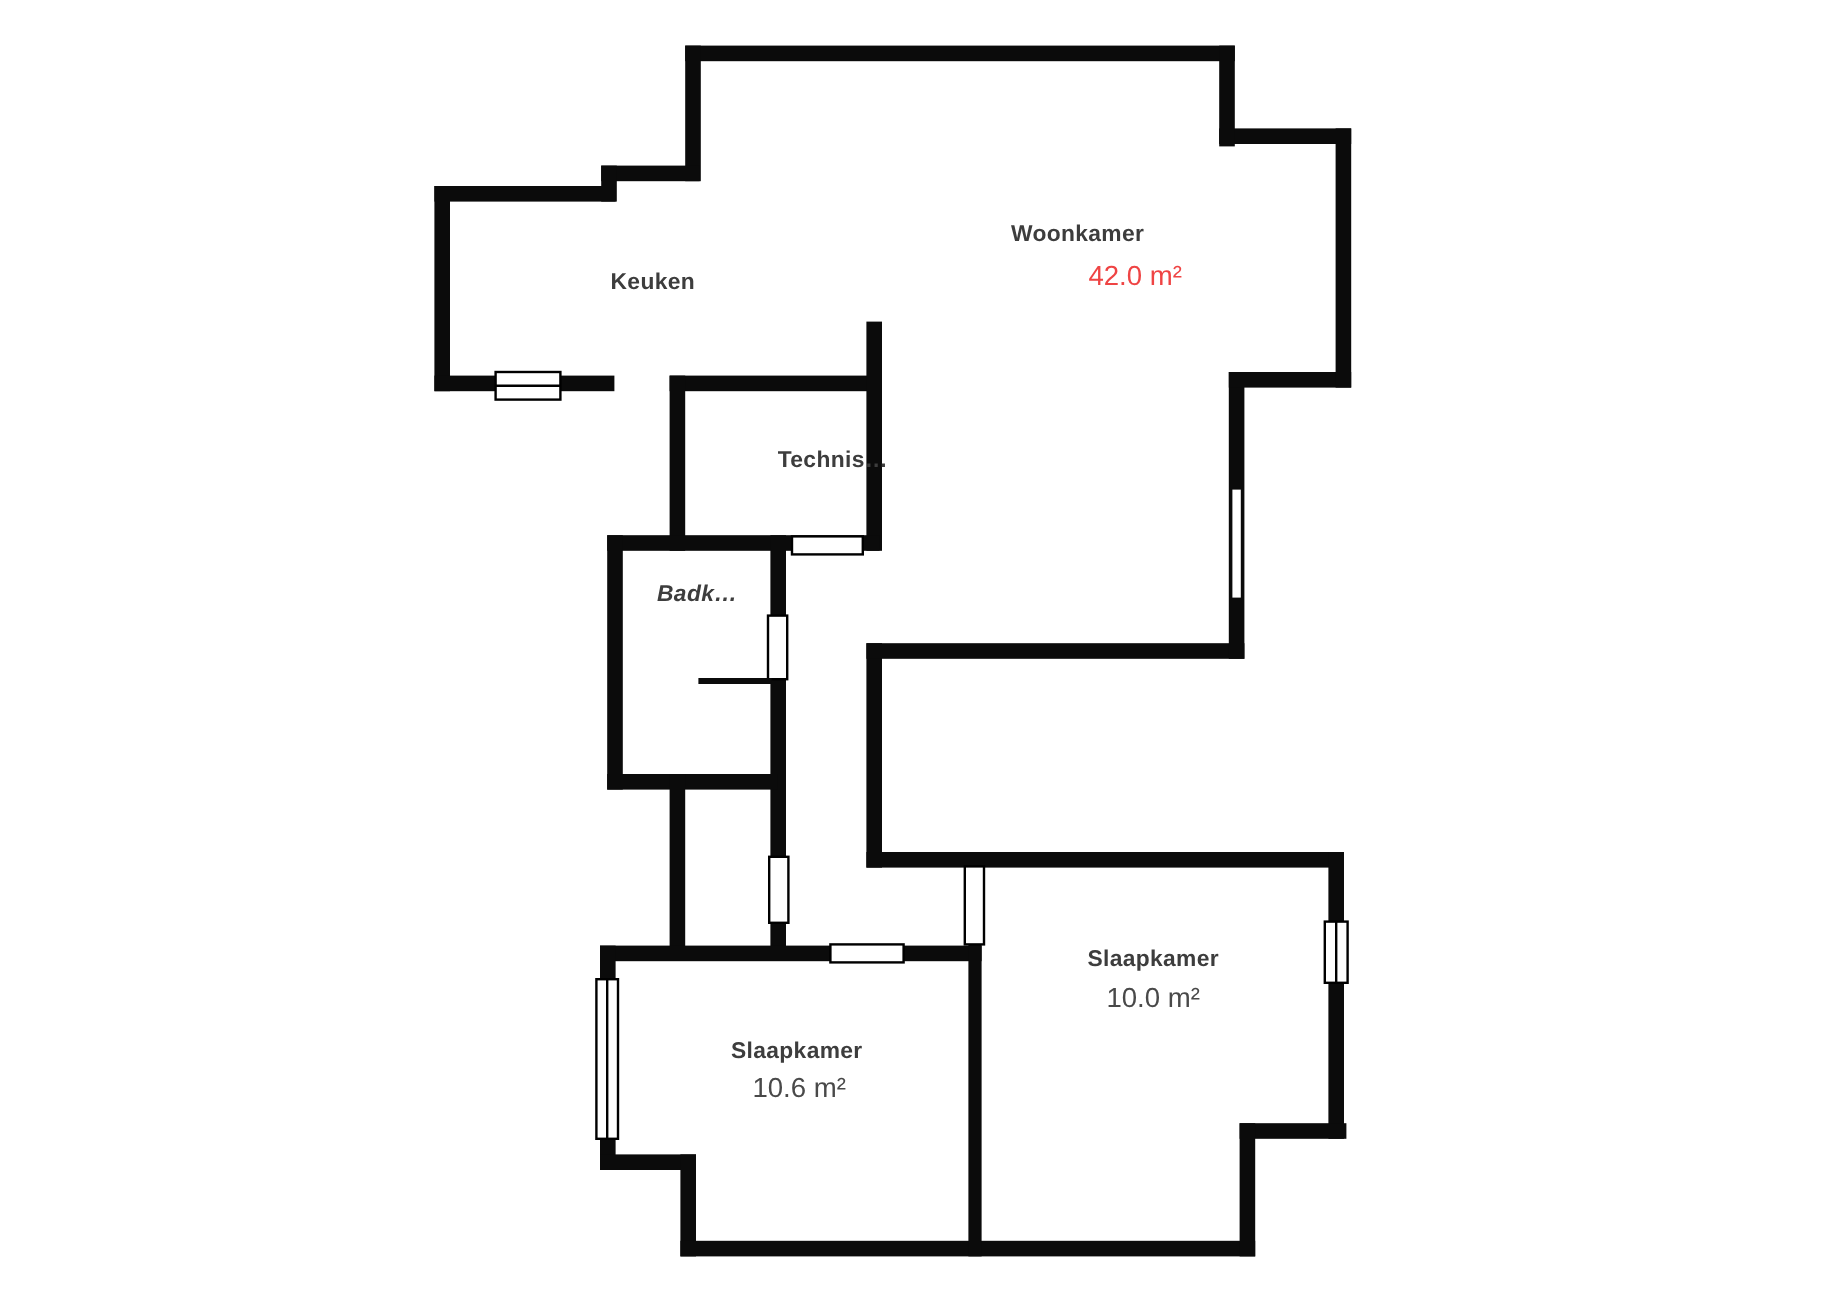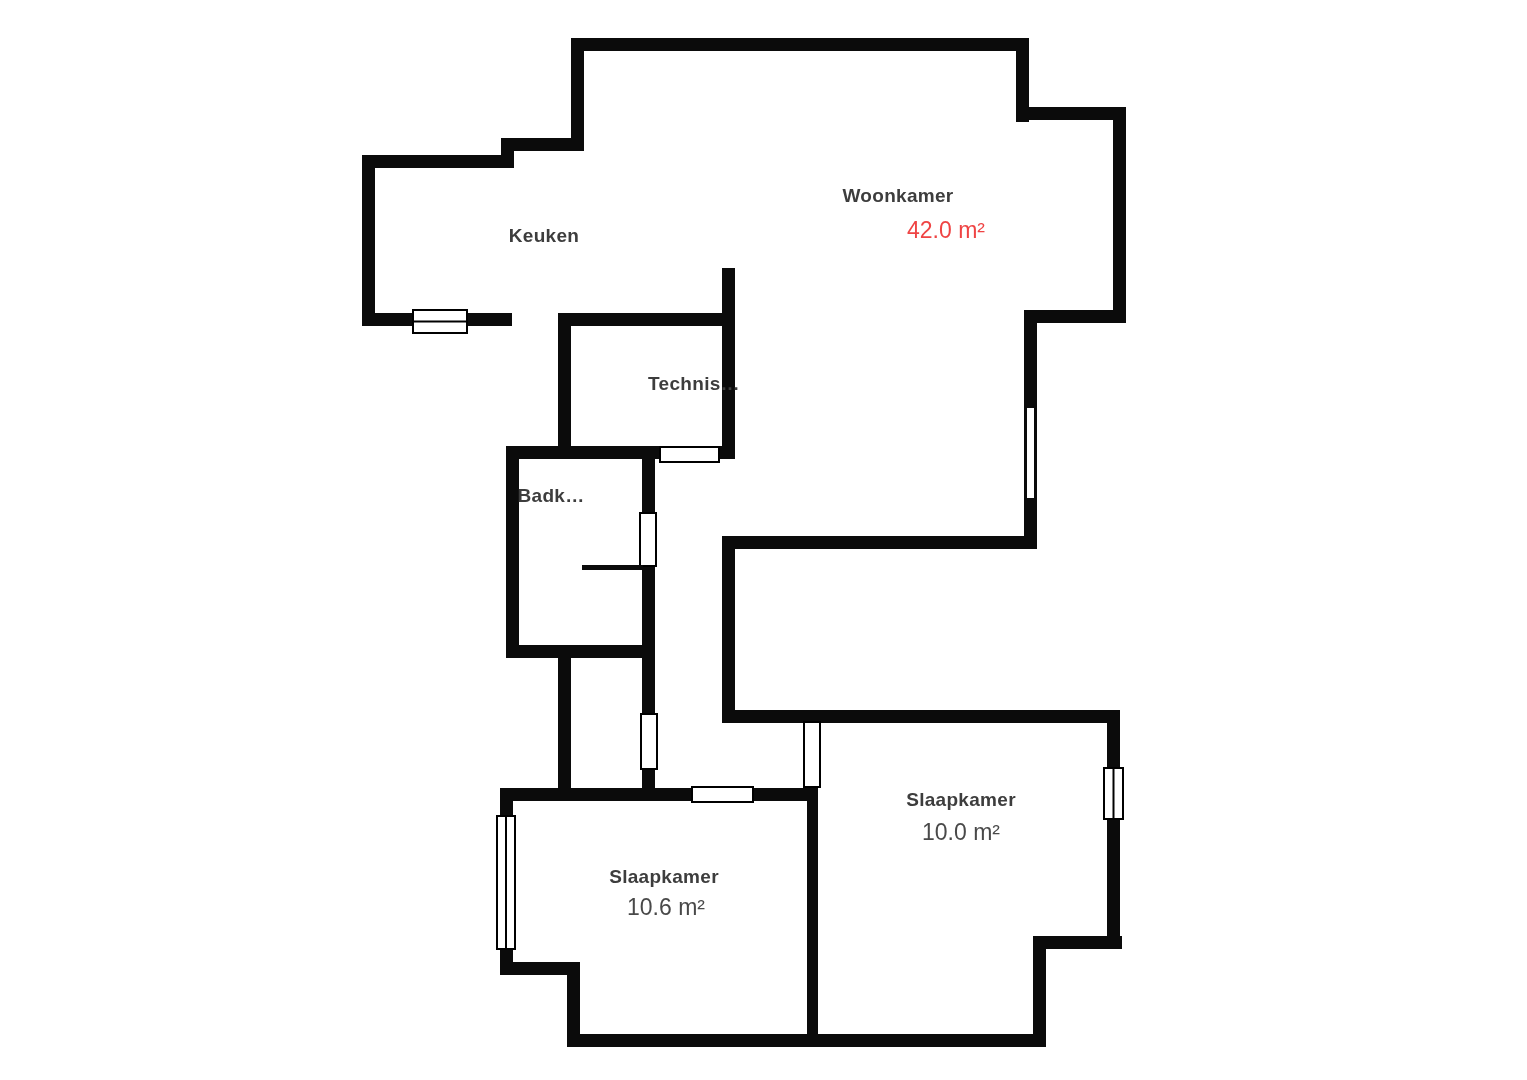--- a/index.html
+++ b/index.html
@@ -97,19 +97,19 @@
       <rect x="1104" y="768" width="19" height="51" fill="#ffffff" stroke="#000000" stroke-width="2"></rect>
       <line x1="1113.5" y1="768" x2="1113.5" y2="819" stroke="#000000" stroke-width="2"></line>
       <rect x="1027" y="408" width="7" height="90" fill="#ffffff"></rect>
       <rect x="582" y="565" width="61" height="5" fill="#0b0b0b"></rect>
     </svg>
   <div id="labels">
       <div class="room-name" style="left: 516px; top: 236px; color: rgb(61, 61, 61); margin-left: 28px;">Keuken</div>
       <div class="room-name" style="left: 898px; top: 196px; color: rgb(61, 61, 61);">Woonkamer</div>
       <div class="room-area" style="left: 902px; top: 230px; color: #ef4444; margin-left: 44px;">42.0 m²</div>
       <div class="room-name" style="left: 646px; top: 384px; color: rgb(61, 61, 61); margin-left: 48px;">Technis…</div>
-      <div class="room-name" style="left: 551px; top: 496px; color: rgb(61, 61, 61);">Badk…</div>
+      <div class="room-name" style="left: 581px; top: 496px; color: rgb(61, 61, 61); font-style: italic;">Badk…</div>
       <div class="room-name" style="left: 961px; top: 800px; color: rgb(61, 61, 61);">Slaapkamer</div>
       <div class="room-area" style="left: 961px; top: 832px; color: rgb(73, 73, 73);">10.0 m²</div>
       <div class="room-name" style="left: 664px; top: 877px; color: rgb(61, 61, 61);">Slaapkamer</div>
       <div class="room-area" style="left: 666px; top: 907px; color: rgb(73, 73, 73);">10.6 m²</div>
     </div>
 </div>
 
 </body></html>

